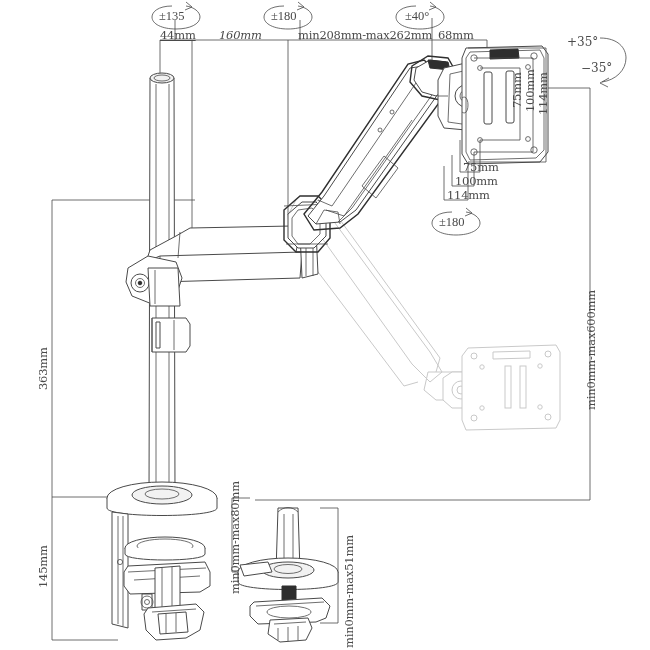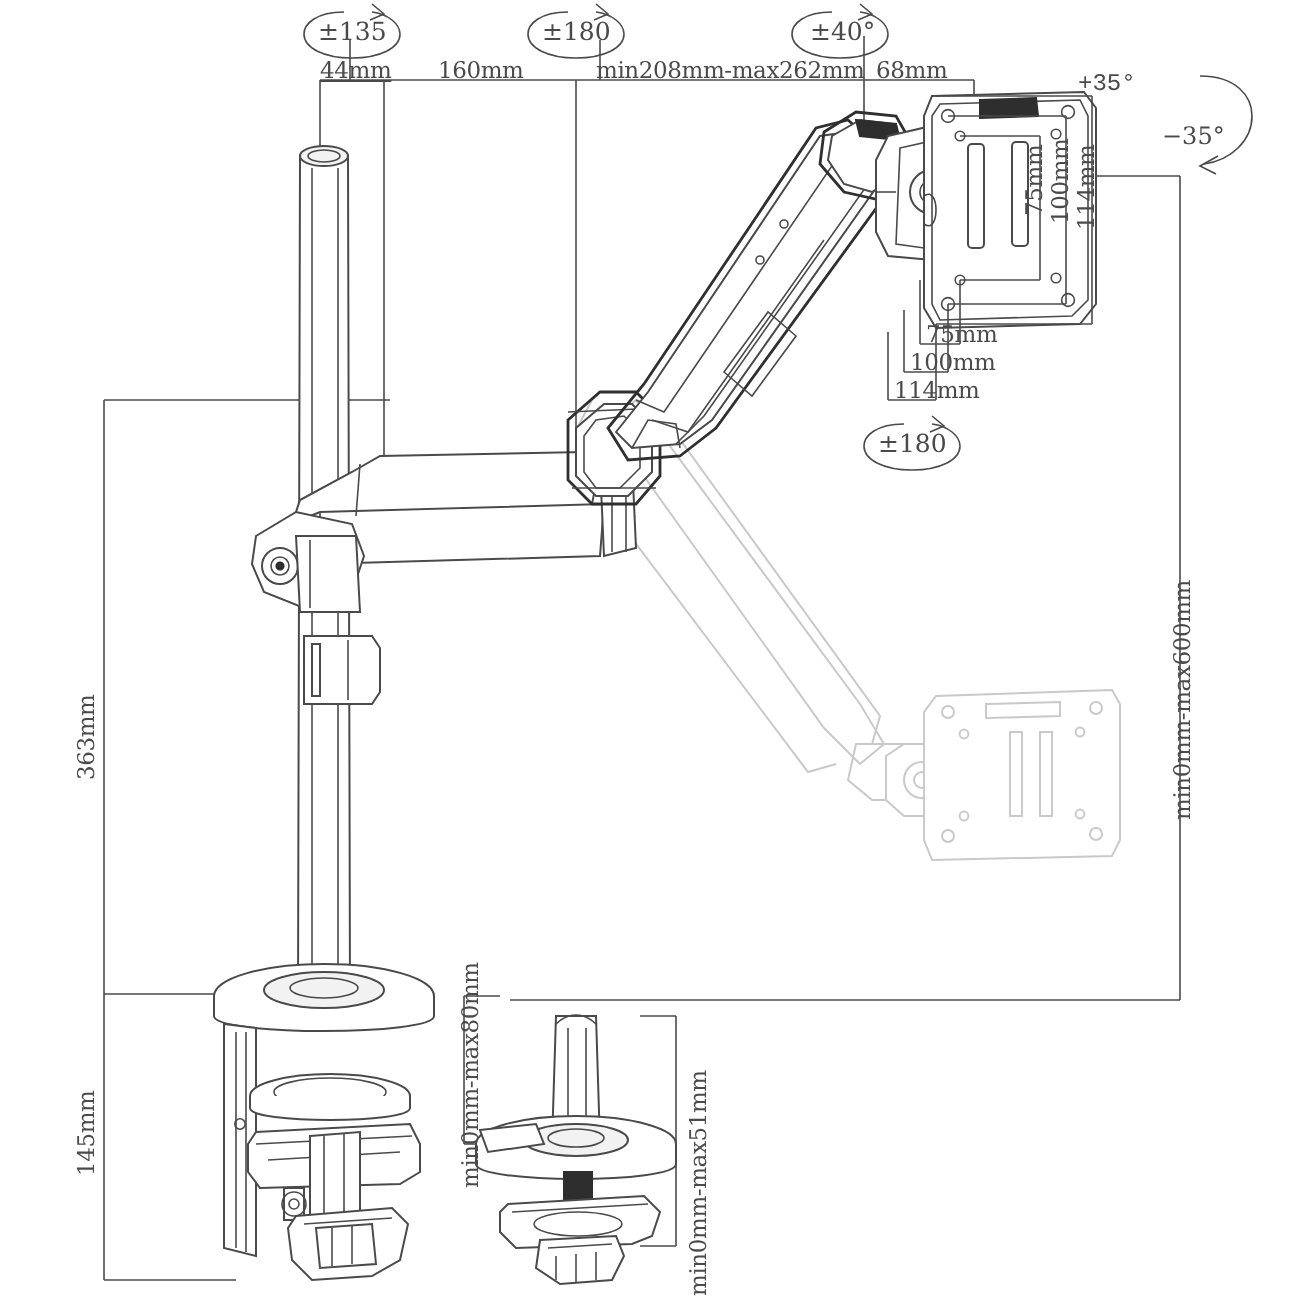--- a/index.html
+++ b/index.html
@@ -5,21 +5,21 @@
   html,body{margin:0;padding:0;background:#ffffff;}
   body{width:650px;height:650px;overflow:hidden;
        font-family:"DejaVu Serif", serif;color:#3a3a3a;}
   #stage{position:relative;width:650px;height:650px;background:#fff;}
   svg{position:absolute;left:0;top:0;width:650px;height:650px;}
   .lbl{position:absolute;font-family:"DejaVu Serif",serif;color:#4a4a4a;
        white-space:nowrap;line-height:1;}
   .dim{font-size:11.5px;letter-spacing:-0.2px;}
   .dimv{font-size:11.5px;letter-spacing:-0.2px;
         transform-origin:0 0;transform:rotate(-90deg);}
-  .rot{font-size:12.5px;letter-spacing:0px;}
+  .rot{font-size:12.5px;letter-spacing:0px;font-family:Liberation Serif, serif;}
   .tilt{font-size:12px;}
 </style>
 </head>
 <body>
 
 <div id="stage">
 
 <svg viewBox="0 0 650 650">
   <defs>
     <style>
@@ -275,30 +275,30 @@
 
     <path class="f" d="M270 620 L308 618 L312 628 L306 640 L280 642 L268 634 Z"></path>
     <path class="lt" d="M274 624 L306 622"></path>
     <path class="lt" d="M278 628 L278 640"></path>
     <path class="lt" d="M288 627 L288 641"></path>
     <path class="lt" d="M298 626 L298 640"></path>
   </g>
 </svg>
 
 <div class="lbl dim" style="left:160px;top:30px;text-decoration:underline;">44mm</div>
-<div class="lbl dim" style="left:219px;top:30px;">160mm</div>
+<div class="lbl dim" style="left:219px;top:30px;font-style:italic;">160mm</div>
 <div class="lbl dim" style="left:298px;top:30px;">min208mm-max262mm</div>
 <div class="lbl dim" style="left:438px;top:30px;">68mm</div>
 
 <div class="lbl rot" style="left:159px;top:10px;">±135</div>
 <div class="lbl rot" style="left:271px;top:10px;">±180</div>
 <div class="lbl rot" style="left:405px;top:10px;">±40°</div>
 <div class="lbl rot" style="left:439px;top:216px;">±180</div>
 
-<div class="lbl tilt" style="left:539px;top:36px;font-family:Liberation Mono, monospace;">+35°</div>
+<div class="lbl tilt" style="left:567px;top:36px;">+35°</div>
 <div class="lbl tilt" style="left:581px;top:62px;">−35°</div>
 
 <div class="lbl dimv" style="left:38px;top:390px;">363mm</div>
 <div class="lbl dimv" style="left:38px;top:588px;">145mm</div>
 <div class="lbl dimv" style="left:586px;top:410px;">min0mm-max600mm</div>
 <div class="lbl dimv" style="left:230px;top:594px;">min0mm-max80mm</div>
 <div class="lbl dimv" style="left:344px;top:648px;">min0mm-max51mm</div>
 
 <div class="lbl dimv" style="left:512px;top:108px;">75mm</div>
 <div class="lbl dimv" style="left:525px;top:112px;">100mm</div>

